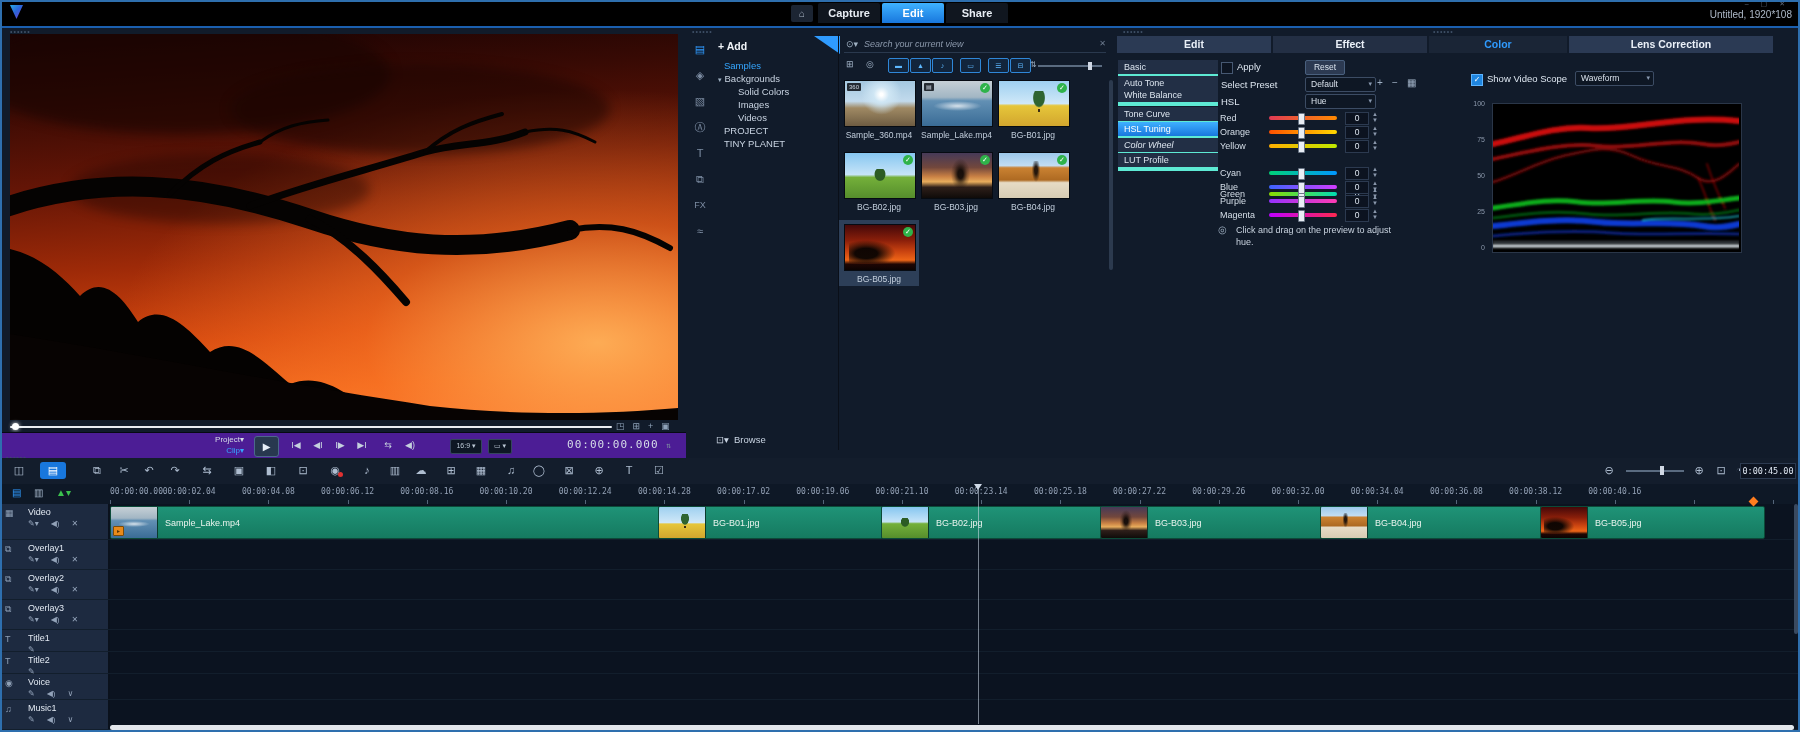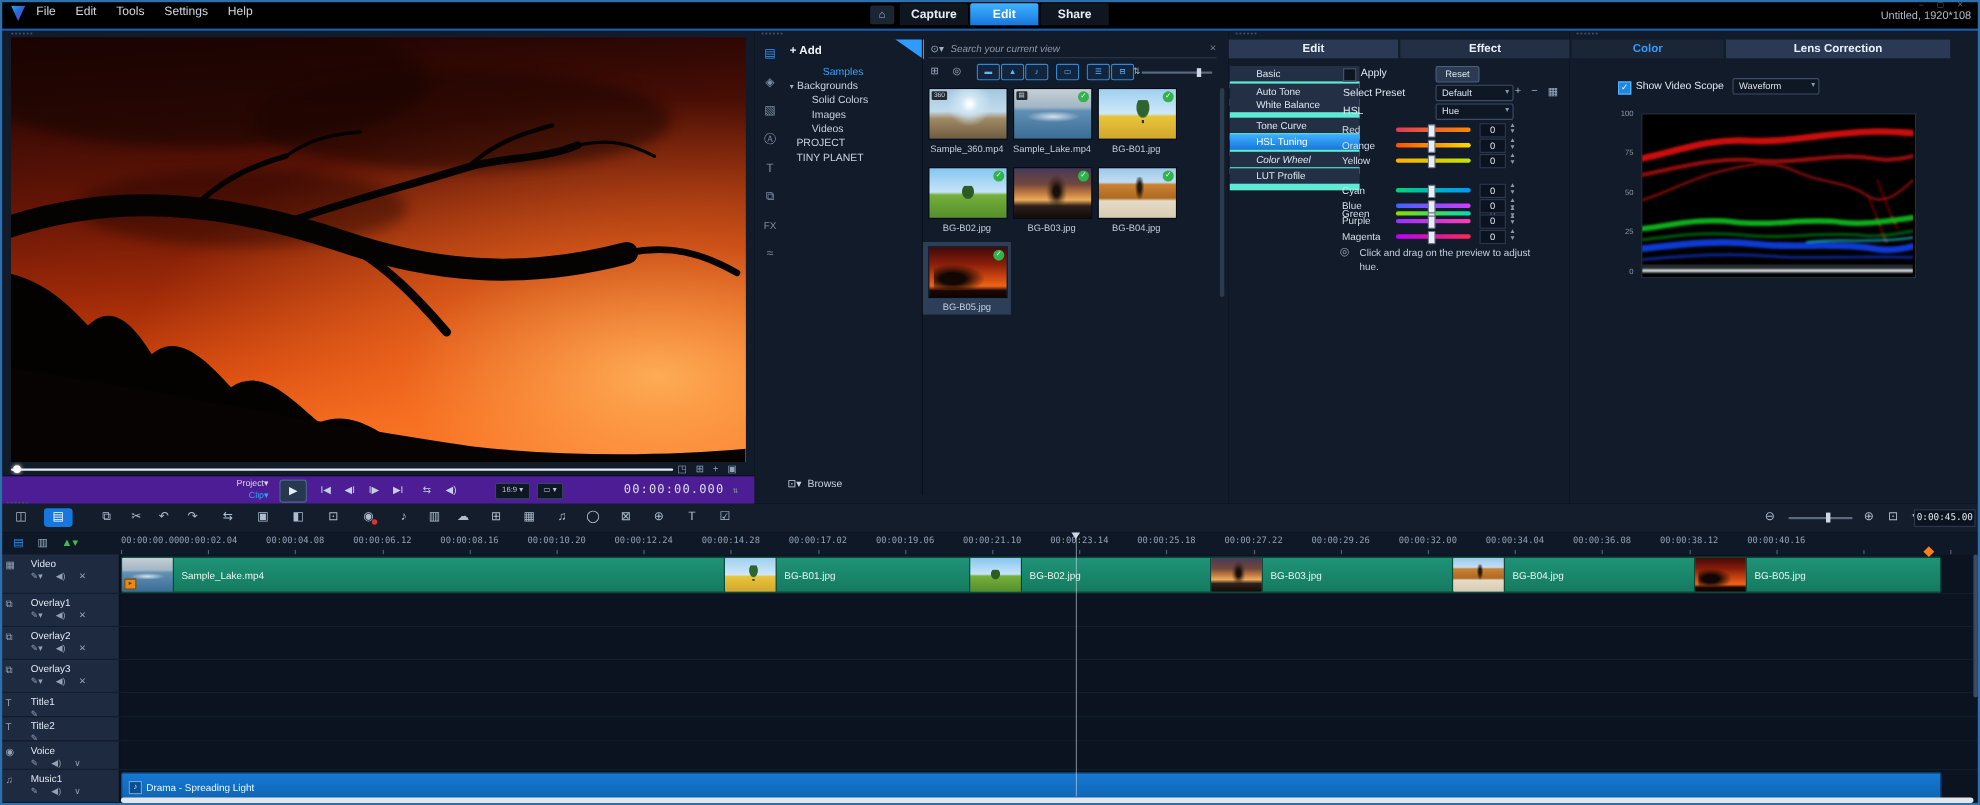--- a/index.html
+++ b/index.html
@@ -80,21 +80,21 @@
   .scene-dusk{background:linear-gradient(#463a58 0%,#72473c 32%,#c88044 52%,#e8ac5c 64%,#2e1f1a 76%,#0f0b09 100%)}
   .scene-dusk::after{content:"";position:absolute;left:40%;top:8%;width:30%;height:70%;background:radial-gradient(ellipse at 50% 55%,rgba(16,10,8,.95) 18%,rgba(16,10,8,.3) 45%,rgba(16,10,8,0) 65%)}
   .scene-desert{background:linear-gradient(#9cc8ea 0%,#c2ddf2 28%,#ca8232 33%,#ae6a22 60%,#e6dbc6 66%,#d6cbb2 100%)}
   .scene-desert::after{content:"";position:absolute;left:46%;top:18%;width:14%;height:52%;background:radial-gradient(ellipse at 50% 40%,rgba(20,12,8,.9) 20%,rgba(20,12,8,0) 60%)}
   .scene-ember{background:linear-gradient(#440809 0%,#8a1f0a 34%,#c84210 58%,#ee6517 78%,#1e0604 87%,#0b0302 100%)}
   .scene-ember::after{content:"";position:absolute;left:6%;top:30%;width:70%;height:55%;background:radial-gradient(ellipse at 35% 60%,rgba(6,3,2,.95) 25%,rgba(6,3,2,0) 65%)}
   
   #edit-panel{left:1117px;width:310px}
   .etab{position:absolute;top:8px;height:17px;line-height:17px;text-align:center;color:#eaf0f8;font-size:10.5px;font-weight:bold;background:#232f44}
   .etab.hi{background:#2b3a54}
-  .section{position:absolute;left:1px;width:94px;height:14px;line-height:14px;padding-left:24px;background:#222f45;border-bottom:6px solid #5eead4;color:#dbe4ee;font-size:9px}
+  .section{position:absolute;left:1px;width:94px;height:14px;line-height:14px;padding-left:6px;background:#222f45;border-bottom:4px solid #5eead4;color:#dbe4ee;font-size:9px}
   .section.selected{background:linear-gradient(#3fb0ff,#1877dd);color:#fff}
   .elabel{position:absolute;color:#dde6f0;font-size:9.5px}
   .checkbox{position:absolute;width:10px;height:10px;background:#0d1522;border:1px solid #465872}
   .checkbox.on{background:#1f86e0;border-color:#5db4ff;color:#fff;font-size:8px;line-height:10px;text-align:center}
   .ebtn{position:absolute;background:#2c3a52;border:1px solid #49607e;border-radius:2px;color:#dbe4ee;font-size:8.5px;text-align:center}
   .dropdown{position:absolute;height:13px;background:#0e1724;border:1px solid #3c4c64;border-radius:2px;color:#d8e0ea;font-size:8.5px;line-height:12px;padding-left:5px}
   .dropdown .dd{position:absolute;right:3px;top:0;color:#8a9ab0;font-size:7px}
   .slider-row{position:absolute;left:103px;width:180px;height:13px}
   .slider-row .sname{position:absolute;left:0;top:1px;font-size:9px;color:#d6dfe9}
   .slider-row .strack{position:absolute;left:49px;top:4px;width:68px;height:4px;border-radius:2px}
@@ -143,21 +143,20 @@
   #v-scroll{position:absolute;left:1794px;top:46px;width:4px;height:130px;background:#3a4a60;border-radius:2px}
 </style>
 </head>
 <body>
 
 <div id="stage">
   <div id="frame"></div>
 
   <div id="topbar">
     <div id="logo"></div>
-    <div id="menubar"><div class="menu-item" style="display: inline-block;">File</div><div class="menu-item" style="display: inline-block;">Edit</div><div class="menu-item" style="display: inline-block;">Tools</div><div class="menu-item" style="display: inline-block;">Settings</div><div class="menu-item" style="display: inline-block;">Help</div></div>
     <div id="home-btn">⌂</div>
     <div id="mode-tabs">
         <div class="mode-tab">Capture</div>
         <div class="mode-tab active">Edit</div>
         <div class="mode-tab">Share</div>
       </div>
     <div id="win-controls">­– ▢ ✕</div>
     <div id="win-title">Untitled, 1920*108</div>
   </div>
 
@@ -217,21 +216,21 @@
         <div class="strip-ic" style="top: 38px;">◈</div>
         <div class="strip-ic" style="top: 64px;">▧</div>
         <div class="strip-ic" style="top: 90px;">Ⓐ</div>
         <div class="strip-ic" style="top: 116px;">T</div>
         <div class="strip-ic" style="top: 142px;">⧉</div>
         <div class="strip-ic" style="top: 168px; font-size: 9px;">FX</div>
         <div class="strip-ic" style="top: 194px;">≈</div>
       </div>
     <div id="add-btn">+  Add</div>
     <div id="lib-nav">
-        <div class="nav-item selected" style="left: 38px; top: 32px; margin-left: 24px;"><span>Samples</span></div>
+        <div class="nav-item selected" style="left: 38px; top: 32px;"><span>Samples</span></div>
         <div class="nav-item" style="left: 32px; top: 45px;"><span class="nav-tri">▾</span><span>Backgrounds</span></div>
         <div class="nav-item" style="left: 52px; top: 58px;"><span>Solid Colors</span></div>
         <div class="nav-item" style="left: 52px; top: 71px;"><span>Images</span></div>
         <div class="nav-item" style="left: 52px; top: 84px;"><span>Videos</span></div>
         <div class="nav-item" style="left: 38px; top: 97px;"><span>PROJECT</span></div>
         <div class="nav-item" style="left: 38px; top: 110px;"><span>TINY PLANET</span></div>
       </div>
     <div id="lib-flag"></div>
     <div id="lib-div"></div>
     <div id="search-row">
@@ -615,23 +614,19 @@
             <div class="scene scene-desert"></div>
           </div>
           <div class="clabel">BG-B04.jpg</div>
         </div>
         <div class="clip clip-green" style="left: 1540px; top: 2px; width: 223px; height: 31px;">
           <div class="cthumb">
             <div class="scene scene-ember"></div>
           </div>
           <div class="clabel">BG-B05.jpg</div>
         </div>
-        <div class="clip" id="music-clip" style="left: 110px; top: 198px; width: 1653px; height: 25px;">
-          <div class="mic">♪</div>
-          <div class="mlabel">Drama - Spreading Light</div>
-        </div>
       </div>
     <div id="playhead"></div>
     <div id="end-marker"></div>
     <div id="h-scroll"></div>
     <div id="v-scroll"></div>
   </div>
 </div>
 
 </body></html>

